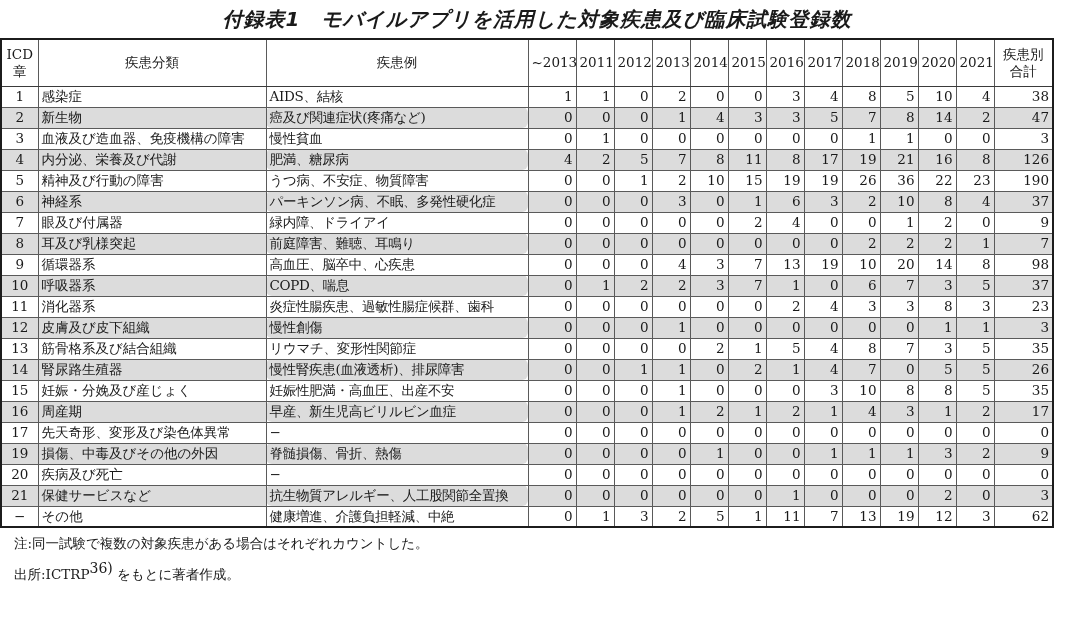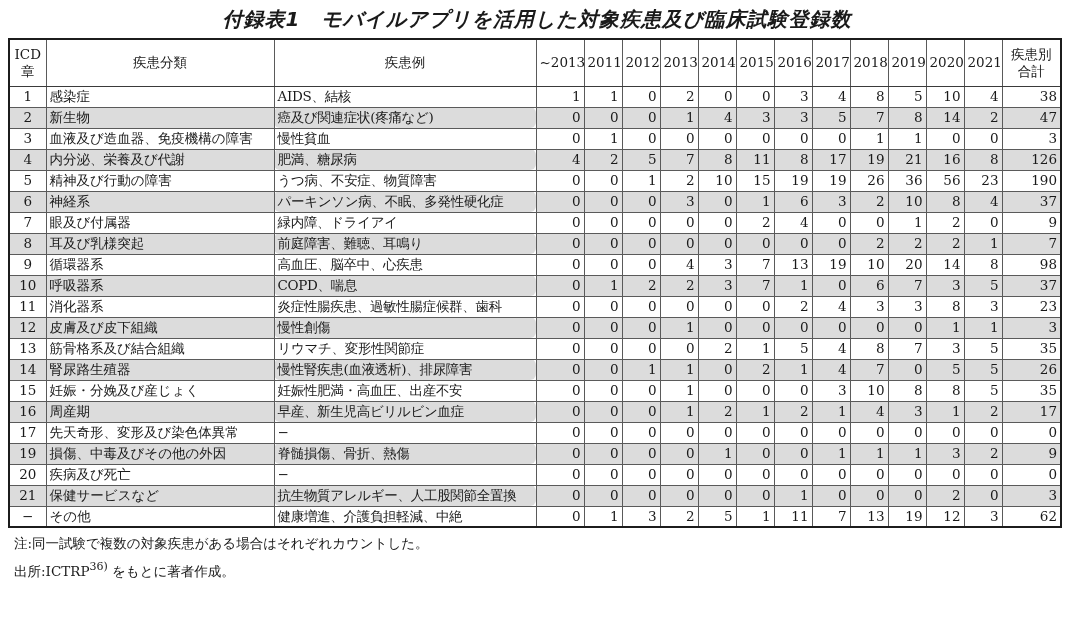--- a/index.html
+++ b/index.html
@@ -24,21 +24,20 @@
     font-size: 20px;
     letter-spacing: 1px;
     padding-top: 7px;
     margin: 0 0 7px 0;
     line-height: 1.2;
     font-style: italic;
   }
   table.main {
     border-collapse: collapse;
     table-layout: fixed;
-    margin-left: 8px;
     width: 1042px;
     border: 2px solid #1c1c1c;
   }
   table.main th, table.main td {
     border: 1px solid #5a5a5a;
     box-sizing: border-box;
     font-size: 13.5px;
     line-height: 1.35;
     padding: 0 3px;
     overflow: hidden;
@@ -72,21 +71,21 @@
   col.w-ex  { width: 262px; }
   col.w-y0  { width: 48px; }
   col.w-yr  { width: 38px; }
   col.w-tot { width: 59px; }
   .notes {
     margin: 5px 0 0 10px;
     font-size: 13.5px;
     line-height: 1.55;
   }
   .notes p { margin: 4px; }
-  sup.src-sup { font-size: 11px; }
+  sup.src-sup { font-size: 14px; }
 </style>
 </head>
 <body style="color: rgb(26, 26, 26);">
 
 <div class="page">
   <h1 class="title">付録表1　モバイルアプリを活用した対象疾患及び臨床試験登録数</h1>
 
   <table class="main">
     <colgroup>
         <col class="w-icd">
@@ -208,21 +207,21 @@
           <td class="c-num">0</td>
           <td class="c-num">0</td>
           <td class="c-num">1</td>
           <td class="c-num">2</td>
           <td class="c-num">10</td>
           <td class="c-num">15</td>
           <td class="c-num">19</td>
           <td class="c-num">19</td>
           <td class="c-num">26</td>
           <td class="c-num">36</td>
-          <td class="c-num">56</td>
+          <td class="c-num">22</td>
           <td class="c-num">23</td>
           <td class="c-num">190</td>
         </tr>
         <tr>
           <td class="c-icd">6</td>
           <td class="c-cat">神経系</td>
           <td class="c-ex">パーキンソン病、不眠、多発性硬化症</td>
           <td class="c-num">0</td>
           <td class="c-num">0</td>
           <td class="c-num">0</td>

